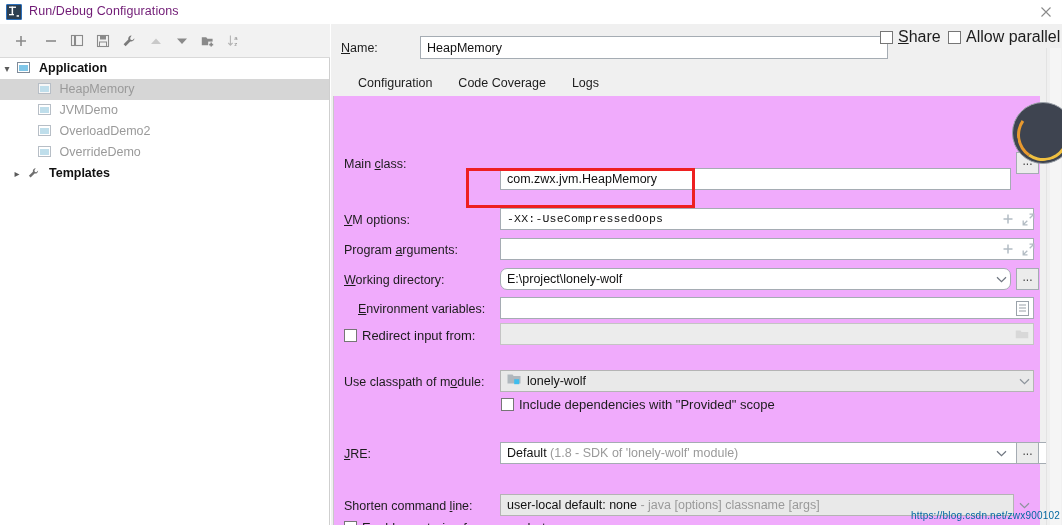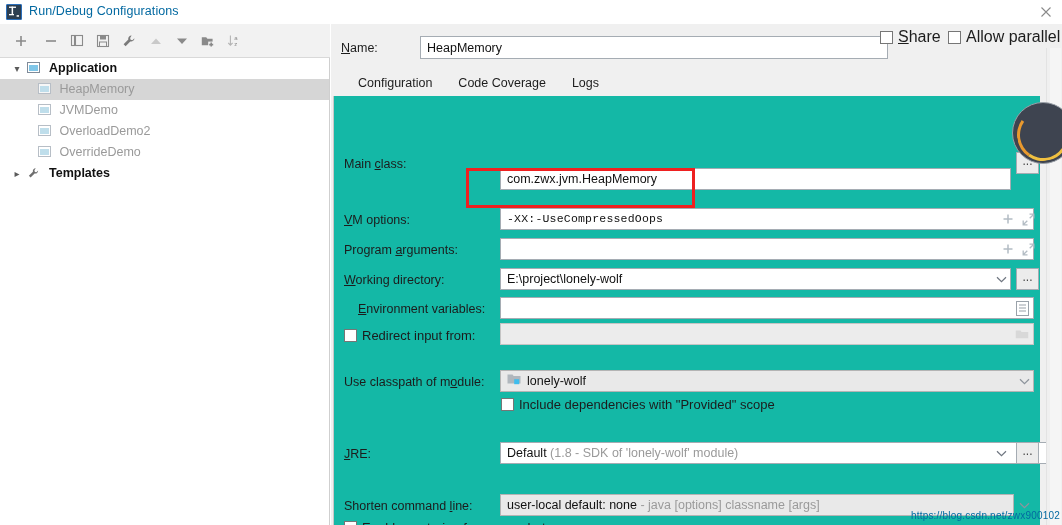--- a/index.html
+++ b/index.html
@@ -20,21 +20,21 @@
     position: absolute; left: 0; top: 0; width: 1062px; height: 24px;
     background: #ffffff;
   }
   .title-icon {
     position: absolute; left: 6px; top: 4px; width: 16px; height: 16px;
     background: #2c3e50; border: 1px solid #2b6fbb; border-radius: 1px;
   }
   .title-icon svg { display:block; }
   .title-text {
     position: absolute; left: 29px; top: 4px;
-    font-size: 12.5px; color: #0369a1; letter-spacing: .1px;
+    font-size: 12.5px; color: #701a75; letter-spacing: .1px;
   }
   .title-close {
     position: absolute; right: 6px; top: 2px; width: 20px; height: 20px;
     cursor: default;
   }
   .title-close svg { display:block; }
 
   
   .left-toolbar {
     position: absolute; left: 0; top: 24px; width: 330px; height: 34px;
@@ -101,21 +101,21 @@
     content: ""; position: absolute; left: 0; right: 0; bottom: -4px; height: 3px;
     background: #4a88c7;
   }
   .tab-underline {
     position: absolute; left: 2px; top: 76px; right: 22px; height: 1px; background: #c8c8c8;
   }
 
   
   .content-card {
     position: absolute; left: 2px; top: 72px; right: 22px; bottom: 0;
-    background: #14b8a6; border-left: 1px solid #c8c8c8;
+    background: #f0abfc; border-left: 1px solid #c8c8c8;
   }
 
   .field-label {
     position: absolute; font-size: 12.5px; color: #1c1c1c; white-space: nowrap;
   }
   .field-label u { text-decoration: underline; }
 
   .tf {
     position: absolute; height: 22px; background: #ffffff;
     border: 1px solid #a5acb3; padding: 0 6px; line-height: 20px;
@@ -259,21 +259,21 @@
       <svg width="16" height="14" viewBox="0 0 16 14">
         <path d="M3.4 1.6v9.4M1.2 8.8l2.2 2.4 2.2-2.4" stroke="#b4b4b4" stroke-width="1.1" fill="none"></path>
         <text x="7.2" y="6.4" font-size="6" fill="#8a8a8a" font-family="Liberation Sans">a</text>
         <text x="7.2" y="12.4" font-size="6" fill="#8a8a8a" font-family="Liberation Sans">z</text>
       </svg>
     </div>
   </div>
 
   <div class="tree-panel">
 
-    <div class="tree-row" style="padding-left:10px">
+    <div class="tree-row" style="">
       <span class="tw">▾</span>
       <span class="node-icon">
         <svg width="13" height="11" viewBox="0 0 13 11">
             <rect x="0.5" y="0.5" width="12" height="10" fill="#ffffff" stroke="#7f8b99"></rect>
             <rect x="2" y="3" width="9" height="6" fill="#7fc6e8"></rect>
           </svg>
       </span>
       <span class="tree-label bold">Application</span>
     </div>
 
@@ -379,21 +379,21 @@
         </span>
         <span>
           <svg width="13" height="13" viewBox="0 0 13 13">
               <path d="M7.5 1.2h4.3v4.3M11.8 1.2 L7.7 5.3" stroke="#b3bcc4" stroke-width="1.3" fill="none"></path>
               <path d="M5.5 11.8H1.2V7.5M1.2 11.8 L5.3 7.7" stroke="#b3bcc4" stroke-width="1.3" fill="none"></path>
             </svg>
         </span>
       </div>
 
       <div class="field-label" style="left:10px; top:177px;"><u>W</u><span>orking directory:</span></div>
-      <div class="tf" style="left:166px; top:172px; width:511px;">E:\project\lonely-wolf</div>
+      <div class="tf" style="left:166px; top:172px; width:511px;border-radius:7px;">E:\project\lonely-wolf</div>
       <div class="caret" style="left:658px; top:173px;">
         <svg width="11" height="7" viewBox="0 0 11 7">
             <path d="M1 1.3 L5.5 5.6 L10 1.3" stroke="#6f7680" stroke-width="1.2" fill="none"></path>
           </svg>
       </div>
       <div class="btn-dots" style="left:682px; top:172px;">...</div>
 
       <div class="field-label" style="left:24px; top:206px;"><u>E</u><span>nvironment variables:</span></div>
       <div class="tf" style="left:166px; top:201px; width:534px;"></div>
       <div class="caret" style="left:678px; top:202px; width:20px;">

